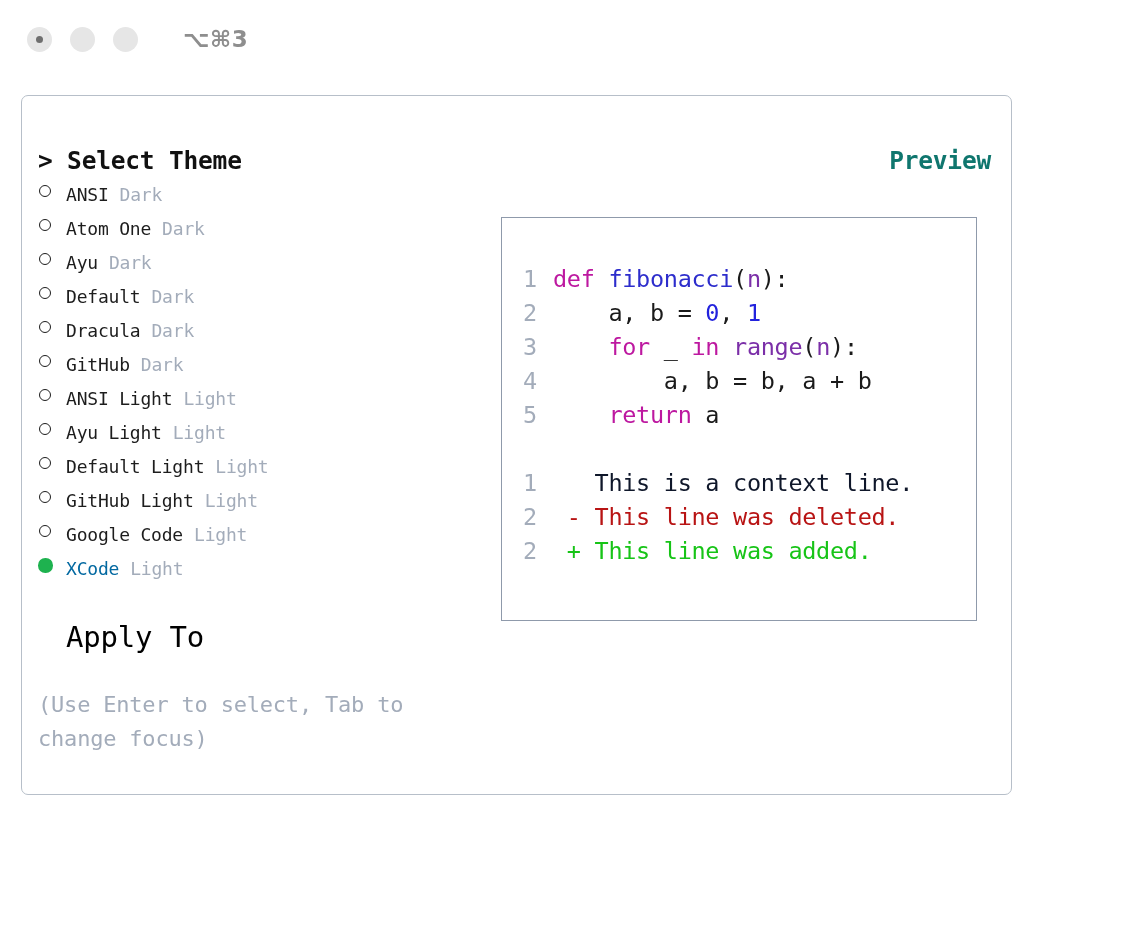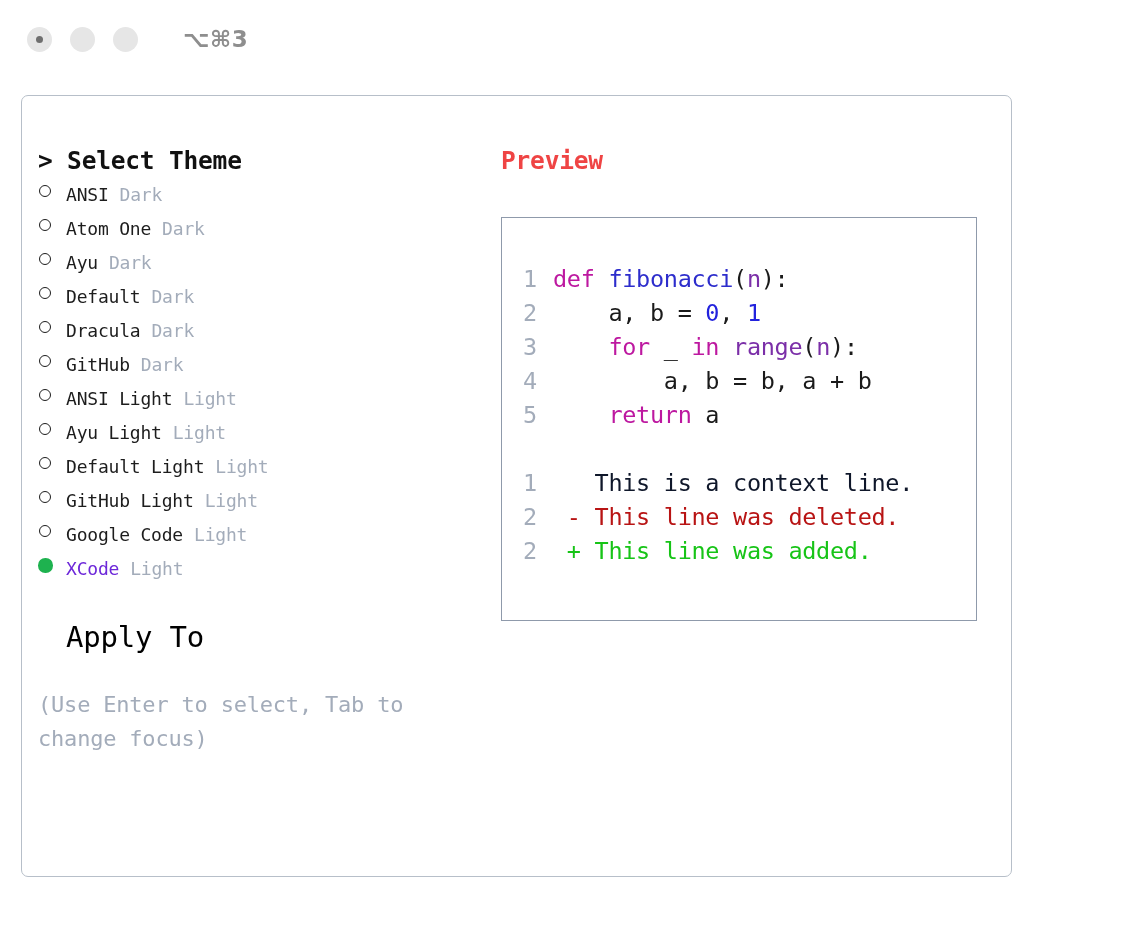--- a/index.html
+++ b/index.html
@@ -62,21 +62,21 @@
     letter-spacing: 0.5px;
     font-family: "DejaVu Sans", "Liberation Sans", sans-serif;
   }
 
   
   .panel {
     position: absolute;
     left: 21px;
     top: 95px;
     width: 991px;
-    height: 782px;
+    height: 700px;
     border: 1.6px solid #b7bfc9;
     border-radius: 7px;
     box-sizing: border-box;
     background: #ffffff;
   }
 
   .panel-inner {
     position: absolute;
     left: 0;
     top: 0;
@@ -141,21 +141,21 @@
     position: absolute;
     left: 0px;
     top: -17px;
     width: 14.5px;
     height: 14.5px;
     background: #1eb24f;
     border-radius: 50%;
     box-sizing: border-box;
   }
   .opt .name { color: #1d1d1d; }
-  .opt.selected .name { color: #6d28d9; }
+  .opt.selected .name { color: #0369a1; }
   .opt .variant {
     color: #a3acba;
     margin-left: 11px;
   }
 
   .spacer-sm { height: 34px; }
   .spacer-md { height: 34px; }
 
   .hint {
     font-size: 22px;
@@ -169,23 +169,24 @@
   
   .right-col {
     position: absolute;
     left: 479px;
     top: 48px;
     width: 490px;
   }
   .preview-title {
     font-size: 24.5px;
     font-weight: bold;
-    color: #ef4444;
-    line-height: 34px;
-    letter-spacing: -0.2px;
+    color: #0f766e;
+    line-height: 34px;
+    letter-spacing: -0.2px;
+    text-align: right;
   }
   .preview-box {
     margin-top: 39px;
     width: 476px;
     height: 404px;
     border: 1.8px solid #8f9aab;
     box-sizing: border-box;
     background: #ffffff;
     padding: 44px 8px 0 21px;
   }

